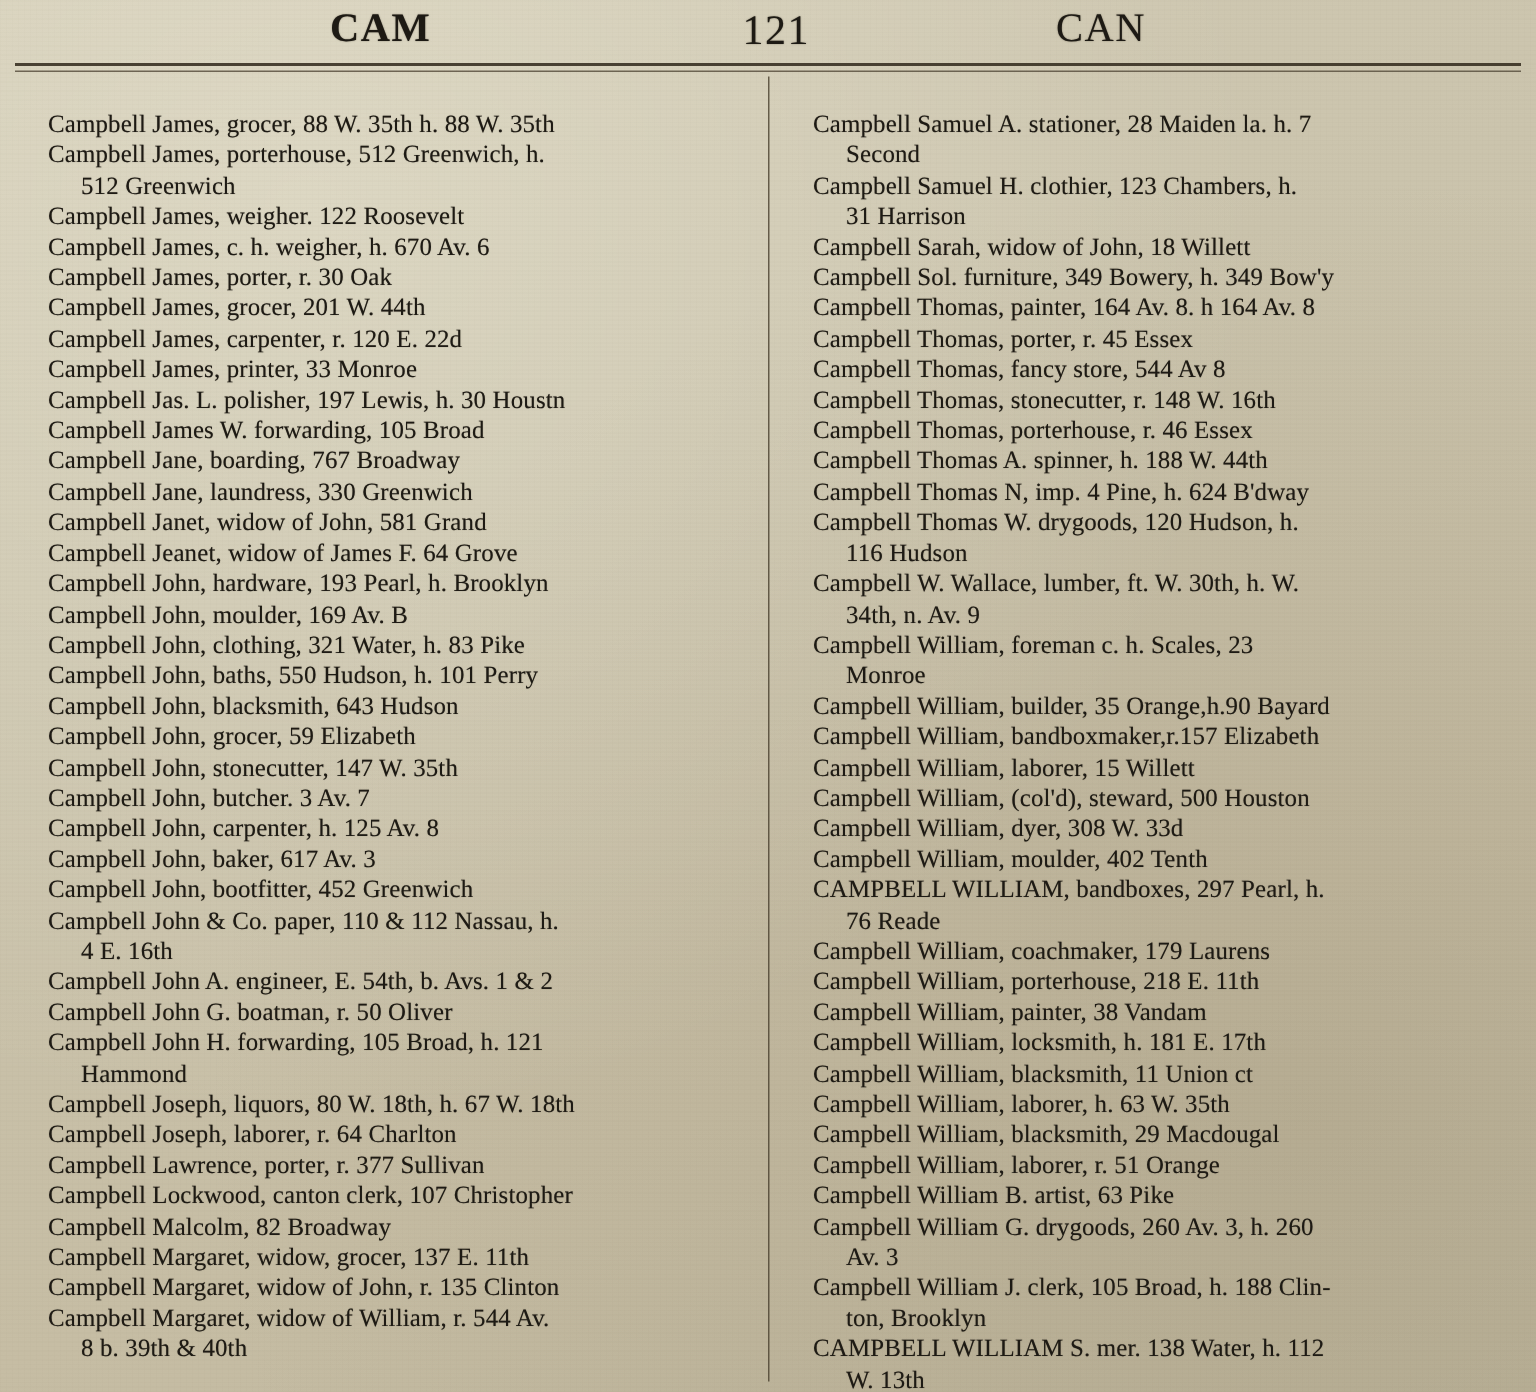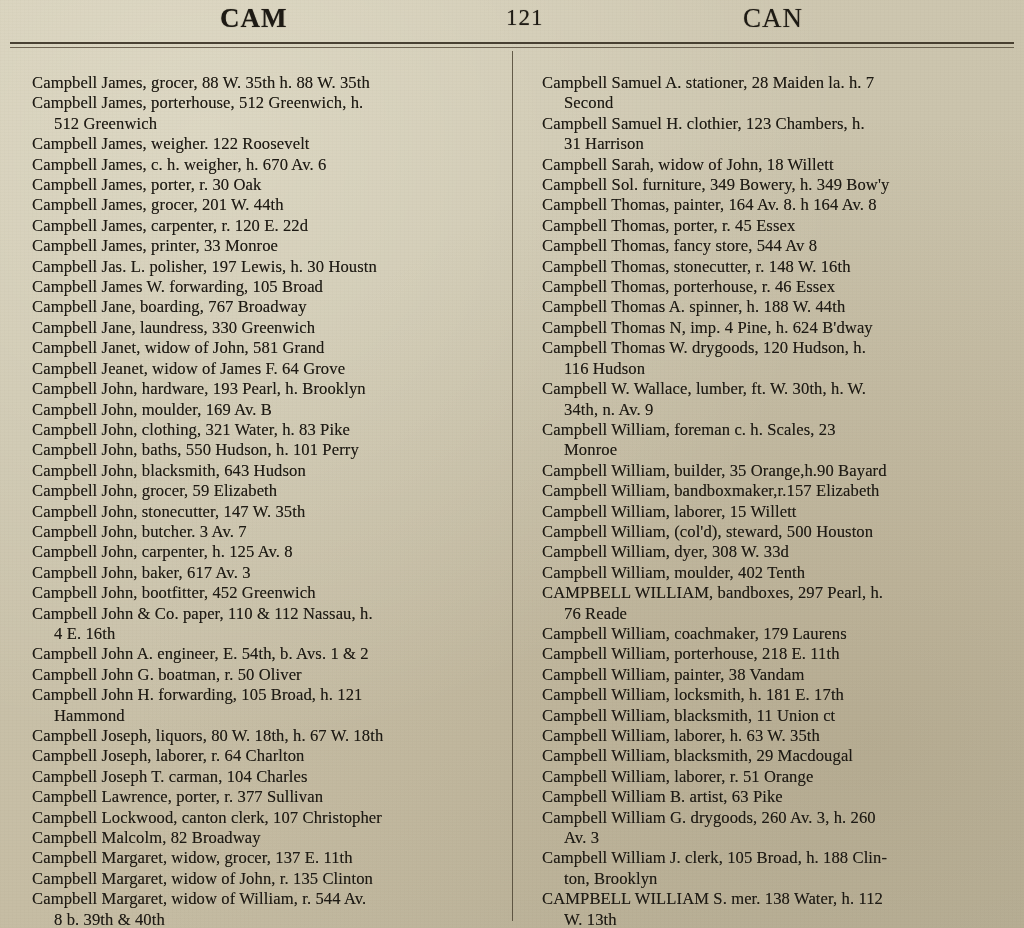--- a/index.html
+++ b/index.html
@@ -43,22 +43,22 @@
     font-size: 27px;
     letter-spacing: 1px;
     padding-top: 2px;
   }
   .header .hl, .header .hc, .header .hr {
     font-family: "Liberation Serif", serif;
     font-weight: 400;
     text-shadow: 0 0 1px rgba(40,32,20,0.55);
   }
   .header .hl { position: absolute; left: 212px; top: 3px; font-weight: bold; }
-  .header .hc { position: absolute; left: 498px; top: 5px; font-size: 23px; }
-  .header .hr { position: absolute; left: 735px; top: 3px; }
+  .header .hc { position: absolute; left: 487px; top: 5px; font-size: 28px; }
+  .header .hr { position: absolute; left: 696px; top: 3px; }
   .rule {
     position: relative;
     height: 3px;
     margin: 2px 2px 3px 2px;
     border-top: 2px solid #30281b;
     border-bottom: 1px solid #5a5140;
     opacity: 0.85;
   }
   .columns {
     position: relative;
@@ -133,21 +133,20 @@
         <div class="entry"><span>Campbell John, butcher. 3 Av. 7</span></div>
         <div class="entry"><span>Campbell John, carpenter, h. 125 Av. 8</span></div>
         <div class="entry"><span>Campbell John, baker, 617 Av. 3</span></div>
         <div class="entry"><span>Campbell John, bootfitter, 452 Greenwich</span></div>
         <div class="entry"><span>Campbell John &amp; Co. paper, 110 &amp; 112 Nassau, h.</span><span class="cont">4 E. 16th</span></div>
         <div class="entry"><span>Campbell John A. engineer, E. 54th, b. Avs. 1 &amp; 2</span></div>
         <div class="entry"><span>Campbell John G. boatman, r. 50 Oliver</span></div>
         <div class="entry"><span>Campbell John H. forwarding, 105 Broad, h. 121</span><span class="cont">Hammond</span></div>
         <div class="entry"><span>Campbell Joseph, liquors, 80 W. 18th, h. 67 W. 18th</span></div>
         <div class="entry"><span>Campbell Joseph, laborer, r. 64 Charlton</span></div>
-        <div class="entry"><span>Campbell Joseph T. carman, 104 Charles</span></div>
         <div class="entry"><span>Campbell Lawrence, porter, r. 377 Sullivan</span></div>
         <div class="entry"><span>Campbell Lockwood, canton clerk, 107 Christopher</span></div>
         <div class="entry"><span>Campbell Malcolm, 82 Broadway</span></div>
         <div class="entry"><span>Campbell Margaret, widow, grocer, 137 E. 11th</span></div>
         <div class="entry"><span>Campbell Margaret, widow of John, r. 135 Clinton</span></div>
         <div class="entry"><span>Campbell Margaret, widow of William, r. 544 Av.</span><span class="cont">8 b. 39th &amp; 40th</span></div>
       </div>
     <div class="col right" id="col-right">
         <div class="entry"><span>Campbell Samuel A. stationer, 28 Maiden la. h. 7</span><span class="cont">Second</span></div>
         <div class="entry"><span>Campbell Samuel H. clothier, 123 Chambers, h.</span><span class="cont">31 Harrison</span></div>

